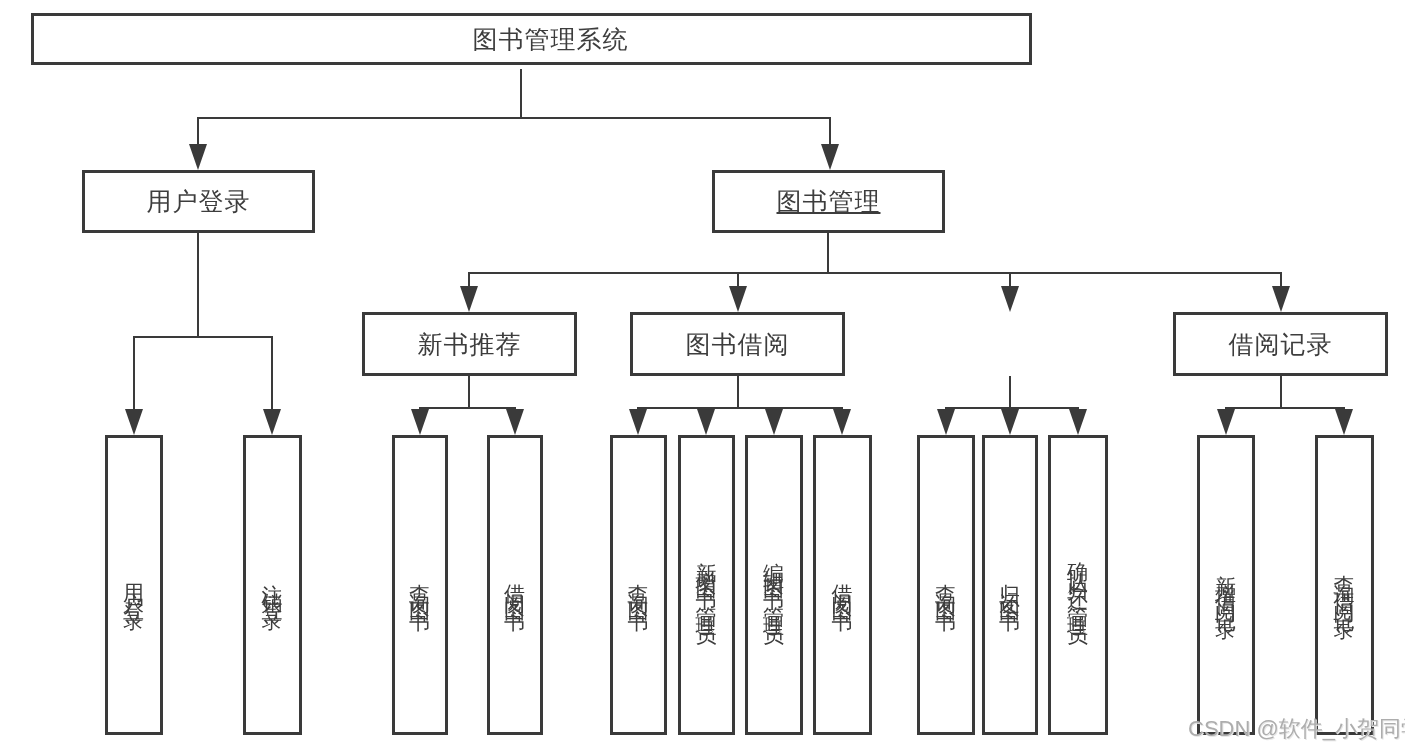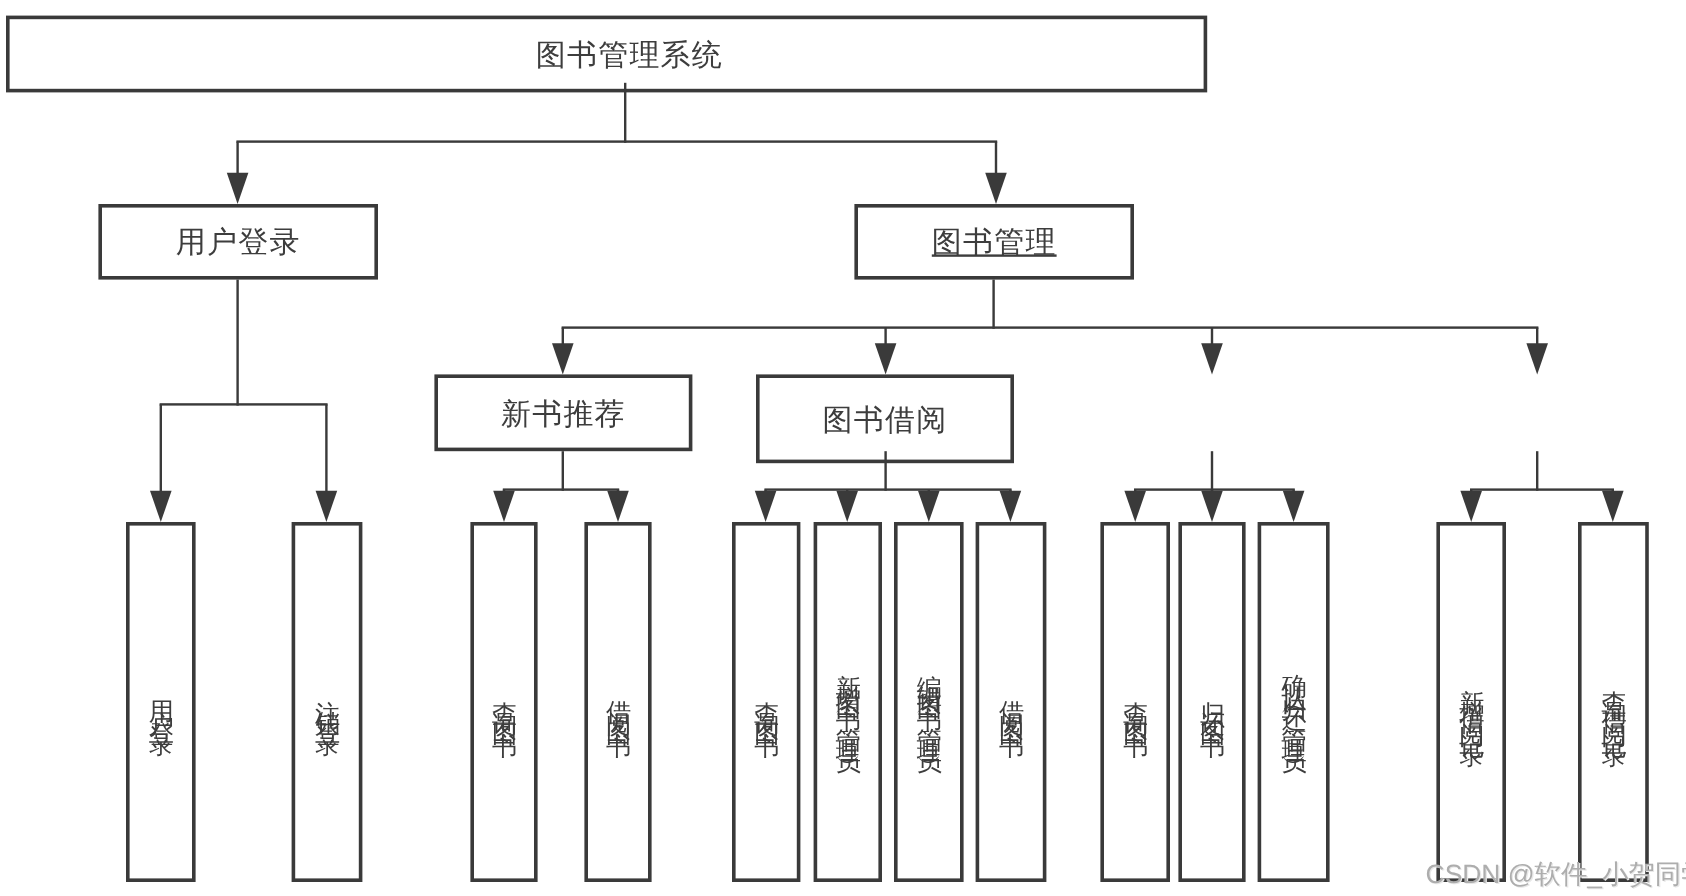--- a/index.html
+++ b/index.html
@@ -63,36 +63,39 @@
     text-shadow: 1px 1px 0 #e8e8e8;
     white-space: nowrap;
     z-index: 5;
   }
 </style>
 </head>
 <body>
 
 <div id="canvas">
 
-  <div class="node hbox root" style="left:5px; top:13px; width:1001px; height:64px;padding-left:38px;">
+  <div class="node hbox root" style="left:31px; top:13px; width:1001px; height:52px;padding-left:38px;">
     <span>图书管理系统</span>
   </div>
 
   <div class="node hbox" style="left:82px; top:170px; width:233px; height:63px;">
     <span>用户登录</span>
   </div>
   <div class="node hbox" style="left:712px; top:170px; width:233px; height:63px;text-decoration:underline;">
     <span>图书管理</span>
   </div>
 
   <div class="node hbox" style="left:362px; top:312px; width:215px; height:64px;">
     <span>新书推荐</span>
   </div>
-  <div class="node hbox" style="left:630px; top:312px; width:215px; height:74px;">
+  <div class="node hbox" style="left:630px; top:312px; width:215px; height:64px;">
     <span>图书借阅</span>
+  </div>
+  <div class="node hbox" style="left:1173px; top:312px; width:215px; height:64px;">
+    <span>借阅记录</span>
   </div>
 
   <div class="node vbox" style="left:105px; top:435px; width:58px; height:300px;">
     <span>用户登录</span>
   </div>
   <div class="node vbox" style="left:243px; top:435px; width:59px; height:300px;">
     <span>注销登录</span>
   </div>
 
   <div class="node vbox" style="left:392px; top:435px; width:56px; height:300px;">

